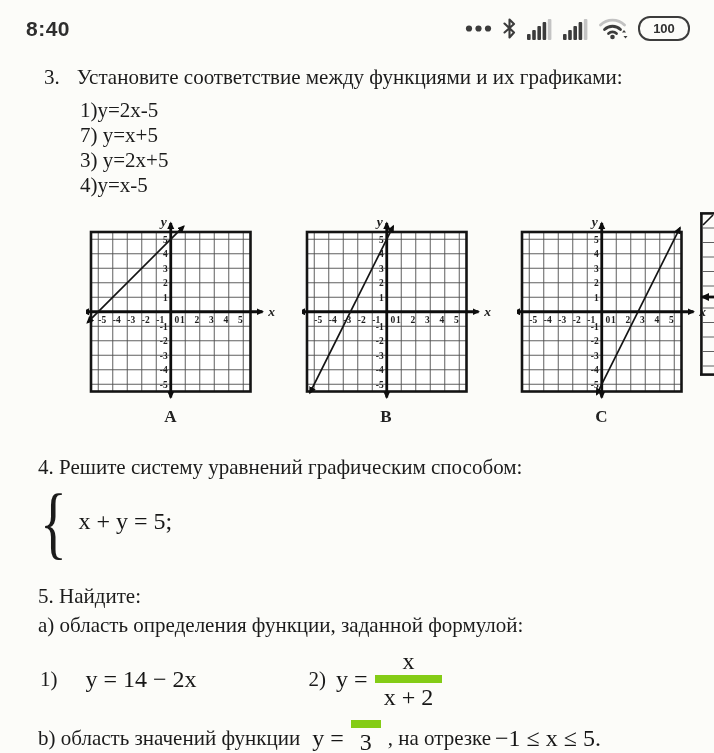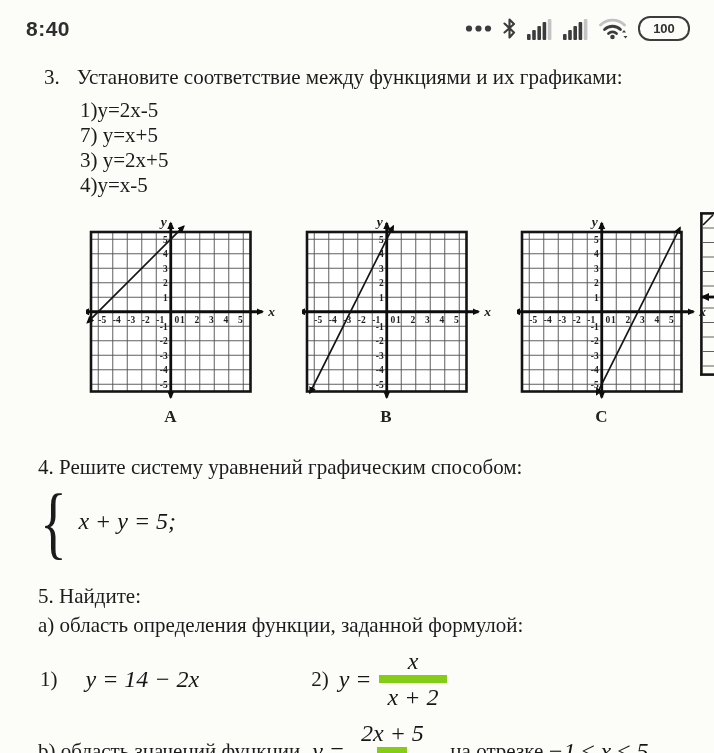--- a/index.html
+++ b/index.html
@@ -34,21 +34,21 @@
   }
   .partial-graph{position:absolute;right:0;top:212px;}
   
   .p4-title{margin:28px 0 0 38px;font-size:21px;}
   .system{display:flex;align-items:center;margin:2px 0 0 40px;}
   .brace{
     font-size:80px;line-height:80px;font-weight:400;color:#1b1b1b;
     transform:scaleX(.7);transform-origin:left center;margin-right:0;
   }
   .sys-eqs{display:flex;flex-direction:column;gap:9px;}
-  .math{font-style:italic;font-size:24px;color:#161616;}
+  .math{font-size:24px;color:#161616;}
   
   .p5-title{margin:22px 0 0 38px;font-size:21px;}
   .p5-a{margin:4px 0 10px 38px;font-size:21px;}
   .p5-items{display:flex;align-items:center;margin:10px 0 0 40px;font-size:21px;}
   .idx1{margin-right:28px;}
   .idx2{margin-left:112px;margin-right:10px;}
   .frac{display:inline-flex;flex-direction:column;align-items:center;margin:0 7px;vertical-align:middle;}
   .frac .num{padding:0 9px;line-height:27px;}
   .frac .den{border-top:8px solid #84cc16;padding:0 9px;line-height:29px;}
   .p5-b{display:flex;align-items:center;margin:8px 0 0 38px;font-size:21px;}
@@ -335,20 +335,19 @@
     <span class="math">y =</span>
     <span class="frac math">
       <span class="num">x</span>
       <span class="den">x + 2</span>
     </span>
   </div>
   <div class="p5-b">
     <span>b) область значений функции</span>
     <span class="math gap-l">y =</span>
     <span class="frac math">
-      <span class="num">2x + 5</span>
       <span class="den">3</span>
     </span>
     <span>, на отрезке</span>
     <span class="math gap-s">−1 ≤ x ≤ 5.</span>
   </div>
 
 </div>
 
 </body></html>

